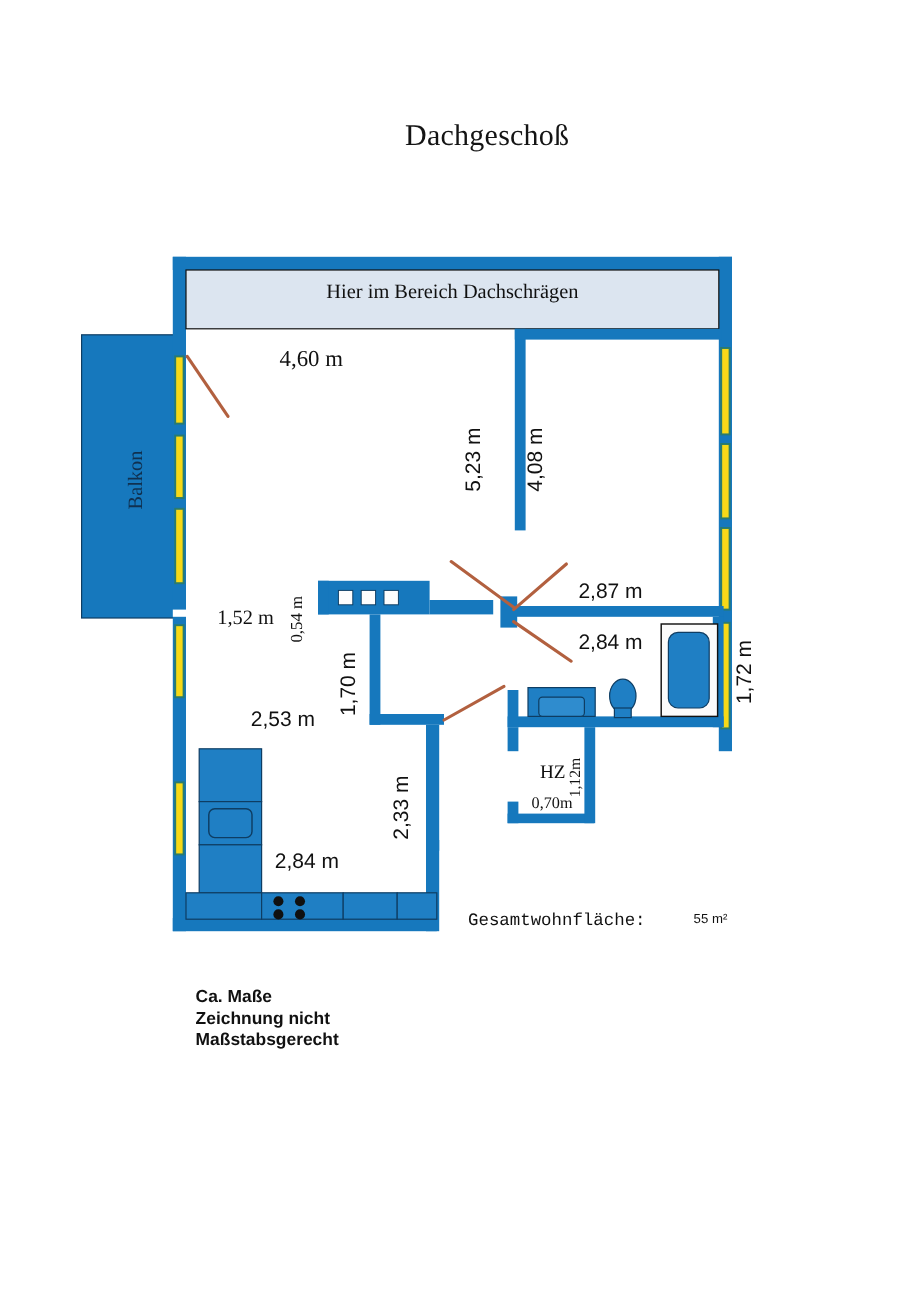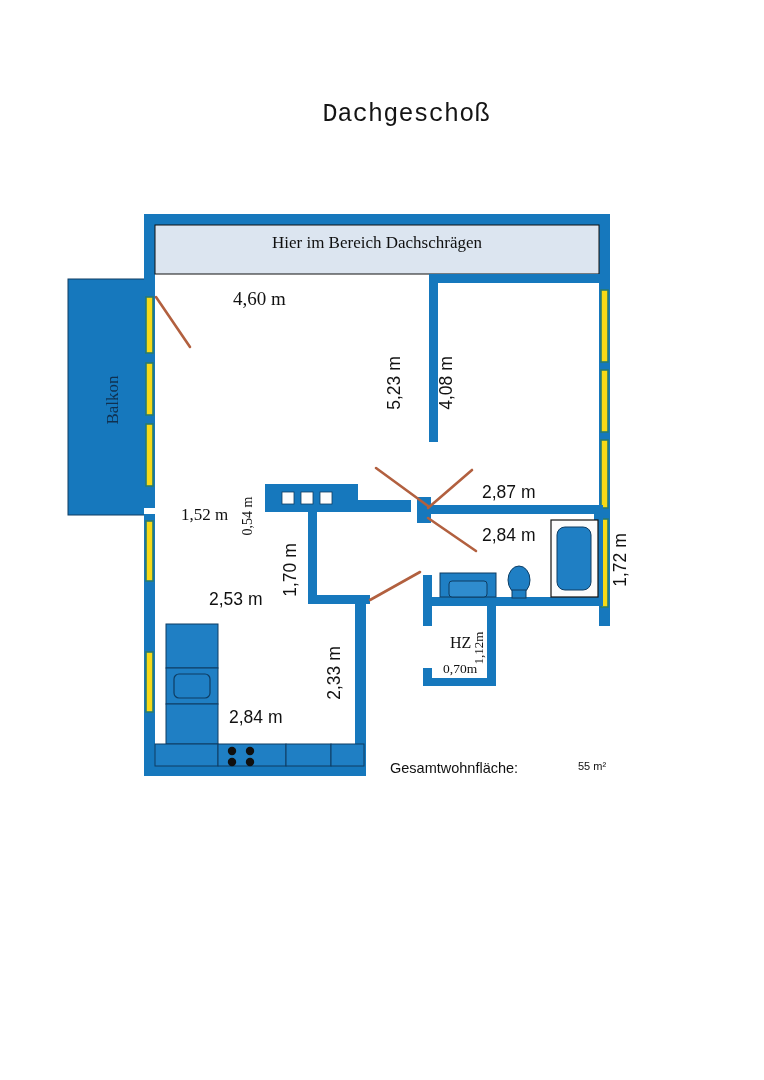--- a/index.html
+++ b/index.html
@@ -18,21 +18,21 @@
   #plan-root {
     position: absolute;
     inset: 0;
   }
   .title {
     position: absolute;
     left: 0;
     right: 0;
     top: 100px;
     text-align: center;
-    font-family: Liberation Mono, monospace;
+    font-family: Liberation Serif, serif;
     font-size: 25px;
     letter-spacing: 0.2px;
     color: #141414;
     padding-left: 48px;
   }
   svg.floorplan {
     position: absolute;
     left: 0;
     top: 0;
   }
@@ -63,21 +63,21 @@
     font-size: 14.5px;
     font-weight: bold;
     line-height: 18px;
     color: #111;
     white-space: pre-line;
   }
   .total-label {
     position: absolute;
     left: 390px;
     top: 760px;
-    font-family: Liberation Sans, sans-serif;
+    font-family: Liberation Mono, monospace;
     font-size: 14.5px;
     color: #111;
   }
   .total-value {
     position: absolute;
     left: 578px;
     top: 760px;
     font-family: "Liberation Sans", sans-serif;
     font-size: 11px;
     color: #111;
@@ -236,14 +236,17 @@
       <text class="lbl" x="482" y="541" font-size="18">2,84 m</text>
 
       <text class="lbl" x="626" y="560" font-size="17" text-anchor="middle" transform="rotate(-90 626 560)">1,72 m</text>
     </g>
 
   </svg>
 
   <div class="total-label">Gesamtwohnfläche:</div>
   <div class="total-value">55 m²</div>
 
+  <div class="footer-note">Ca. Maße
+Zeichnung nicht
+Maßstabsgerecht</div>
 
 </div>
 
 </body></html>

